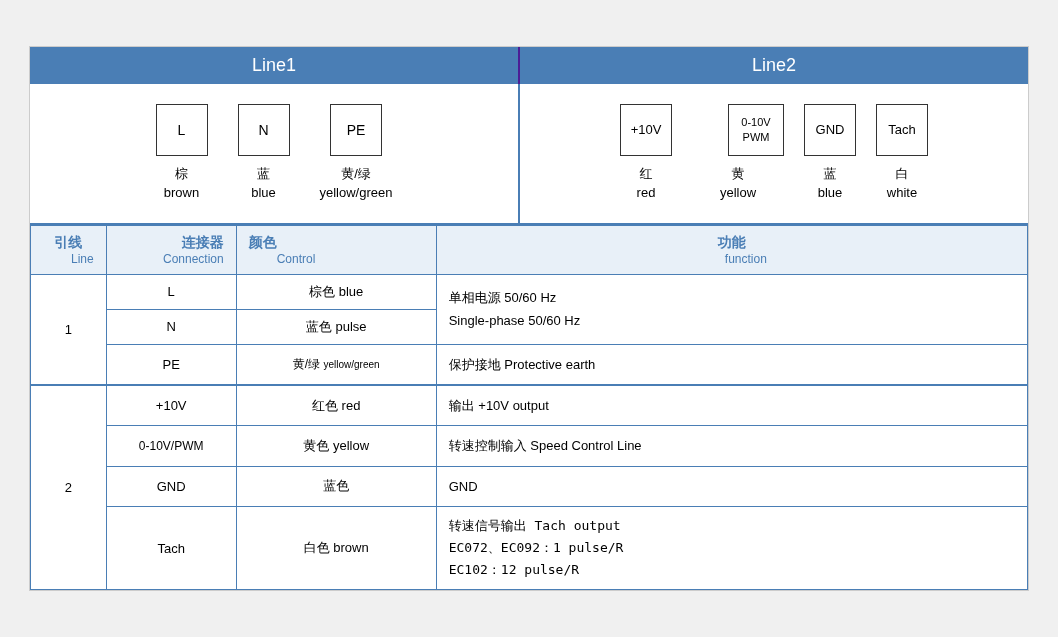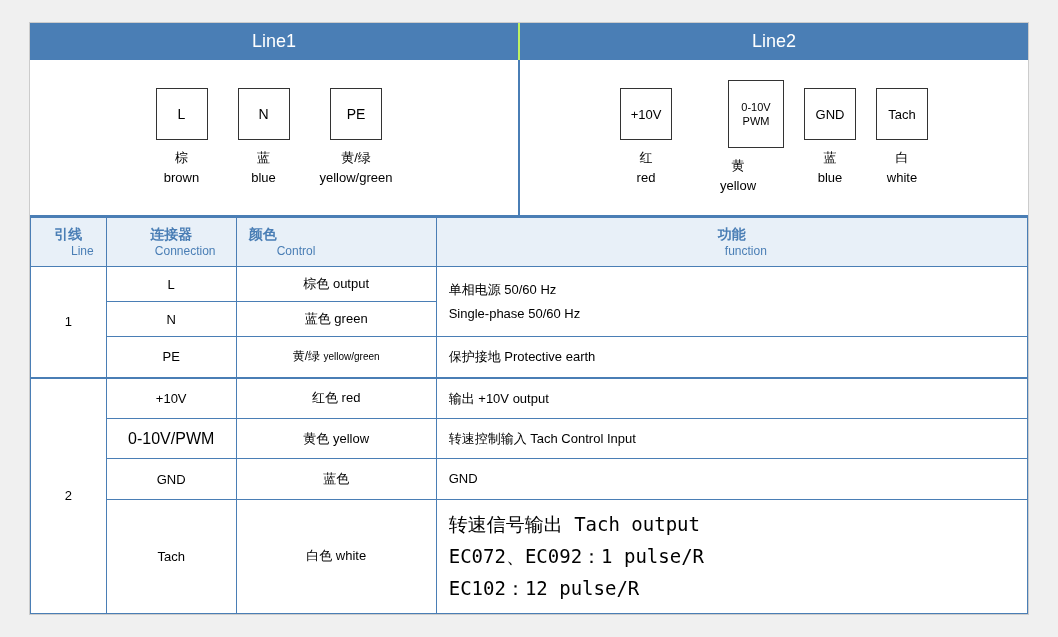--- a/index.html
+++ b/index.html
@@ -21,21 +21,21 @@
     .header-row {
       display: flex;
       background: #4a7eb5;
     }
     .header-line1 {
       flex: 0 0 490px;
       text-align: center;
       color: white;
       font-size: 18px;
       padding: 8px 0;
-      border-right: 2px solid #bef264;
+      border-right: 2px solid #4c1d95;
     }
     .header-line2 {
       flex: 1;
       text-align: center;
       color: white;
       font-size: 18px;
       padding: 8px 4px;
     }
     
     .diagram-row {
@@ -71,21 +71,21 @@
       height: 52px;
       display: flex;
       align-items: center;
       justify-content: center;
       font-size: 14px;
       font-family: Arial, sans-serif;
       background: white;
     }
     .connector-box.small {
       width: 56px;
-      height: 68px;
+      height: 52px;
       font-size: 11px;
       text-align: center;
       line-height: 1.3;
       margin-left: 36px;
     }
     .connector-label {
       text-align: center;
       font-size: 13px;
       line-height: 1.5;
     }
@@ -111,21 +111,21 @@
       color: #4a7eb5;
       font-weight: bold;
     }
     .data-table thead th .en {
       font-size: 12px;
       color: #4a7eb5;
       display: block;
       margin-left: 28px;
     }
     .col-line { width: 60px; text-align: center; }
-    .col-conn { width: 130px; text-align: center; }
+    .col-conn { width: 130px; text-align: right; }
     .col-colour { width: 200px; text-align: left; }
     .col-func { width: auto; }
     .data-table tbody td {
       font-size: 13px;
     }
     .line-num {
       text-align: center;
       font-size: 16px;
       vertical-align: middle;
     }
@@ -215,56 +215,56 @@
           <span class="zh">功能</span>
           <span class="en">function</span>
         </th>
       </tr>
     </thead>
     <tbody>
 
       <tr>
         <td class="line-num" rowspan="3">1</td>
         <td class="conn-cell">L</td>
-        <td class="colour-cell">棕色 output</td>
+        <td class="colour-cell">棕色 blue</td>
         <td class="func-cell" rowspan="2">
           单相电源 50/60 Hz<br>
           Single-phase 50/60 Hz
         </td>
       </tr>
       <tr>
         <td class="conn-cell">N</td>
-        <td class="colour-cell">蓝色 green</td>
+        <td class="colour-cell">蓝色 pulse</td>
       </tr>
       <tr>
         <td class="conn-cell">PE</td>
         <td class="colour-cell" style="font-size:12px;margin-left:44px;">黄/绿 <span style="font-size:10px;">yellow/green</span></td>
         <td class="func-cell">保护接地 Protective earth</td>
       </tr>
 
       <tr class="row-separator">
         <td class="line-num" rowspan="4">2</td>
         <td class="conn-cell">+10V</td>
         <td class="colour-cell">红色 red</td>
         <td class="func-cell">输出 +10V output</td>
       </tr>
       <tr>
-        <td class="conn-cell" style="font-size:16px;margin-left:28px;">0-10V/PWM</td>
+        <td class="conn-cell" style="font-size:12px;margin-left:28px;">0-10V/PWM</td>
         <td class="colour-cell">黄色 yellow</td>
-        <td class="func-cell">转速控制输入 Tach Control Input</td>
+        <td class="func-cell">转速控制输入 Speed Control Line</td>
       </tr>
       <tr>
         <td class="conn-cell">GND</td>
         <td class="colour-cell">蓝色</td>
         <td class="func-cell">GND</td>
       </tr>
       <tr>
         <td class="conn-cell">Tach</td>
-        <td class="colour-cell">白色 white</td>
-        <td class="func-cell" style="font-family: monospace; font-size: 19px; line-height: 1.7;">
+        <td class="colour-cell">白色 brown</td>
+        <td class="func-cell" style="font-family: monospace; font-size: 13px; line-height: 1.7;">
           转速信号输出 Tach output<br>
           EC072、EC092：1 pulse/R<br>
           EC102：12 pulse/R
         </td>
       </tr>
     </tbody>
   </table>
 </div>
 
 </body></html>

